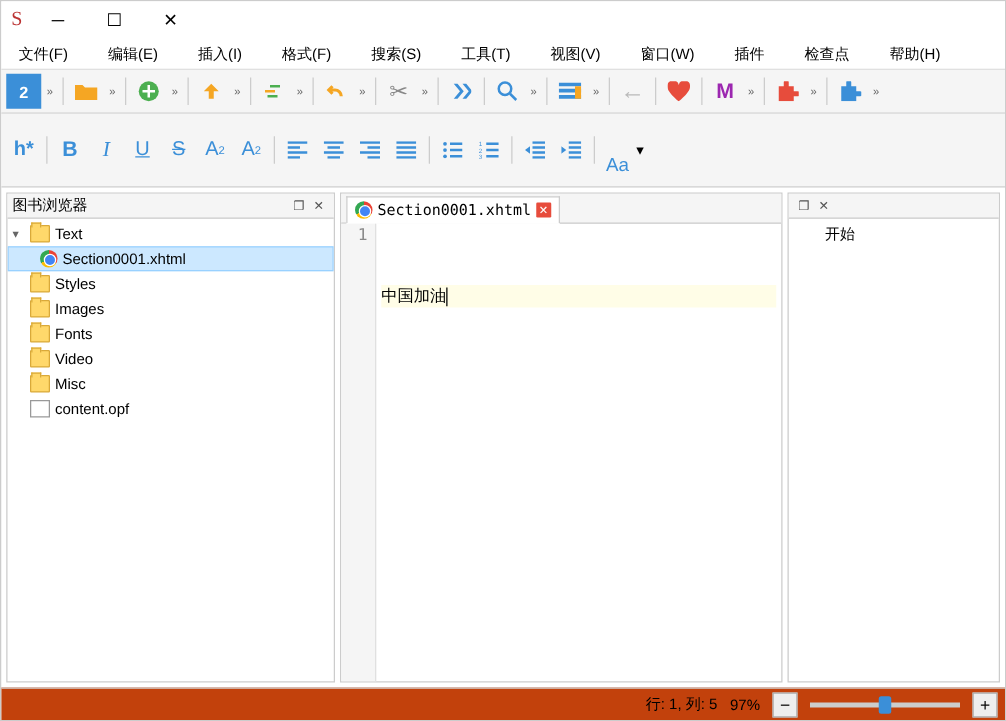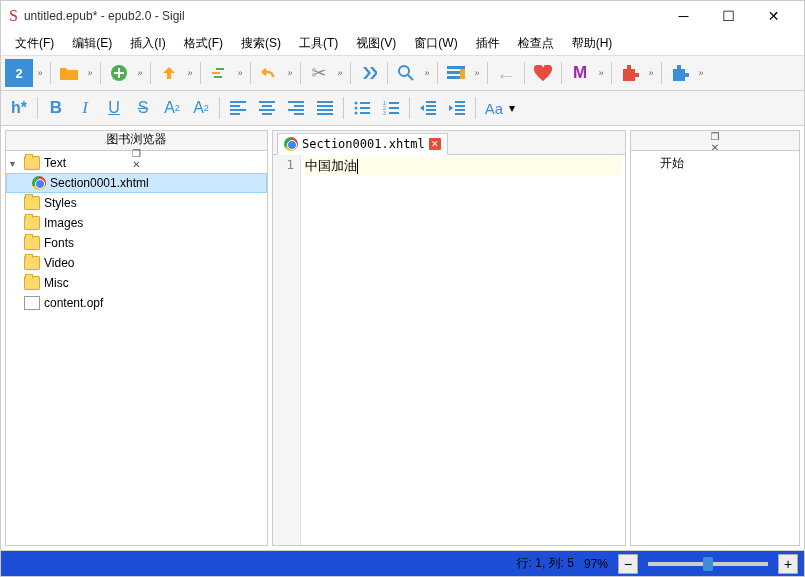--- a/index.html
+++ b/index.html
@@ -2,69 +2,68 @@
 <html><head>
 <meta charset="utf-8">
 <style>
 * { box-sizing: border-box; margin: 0; padding: 0; }
 body { font-family: "Microsoft YaHei", "Segoe UI", sans-serif; font-size: 12px; background: #fff; width: 805px; height: 577px; overflow: hidden; border: 1px solid #ccc; display: flex; flex-direction: column; }
 .titlebar { height: 30px; display: flex; align-items: center; padding: 0 8px; background: #fff; }
 .titlebar .app-icon { color: #b33; font-size: 16px; font-family: serif; margin-right: 6px; }
 .titlebar .title { flex: 1; font-size: 12px; color: #333; }
 .titlebar .win-btns { display: flex; gap: 0; }
 .titlebar .win-btn { width: 45px; height: 28px; display: flex; align-items: center; justify-content: center; font-size: 14px; cursor: default; }
-.menubar { height: 24px; display: flex; align-items: center; padding: 0 6px; gap: 2px; background: #fff; }
+.menubar { height: 24px; display: flex; align-items: center; padding: 0 6px; gap: 16px; background: #fff; }
 .menubar .menu-item { padding: 3px 8px; font-size: 12px; cursor: default; }
 .toolbar { background: #f5f5f5; border-top: 1px solid #e0e0e0; border-bottom: 1px solid #d0d0d0; padding: 3px 4px; display: flex; align-items: center; flex-wrap: wrap; gap: 1px; }
 .toolbar .btn { width: 28px; height: 28px; display: flex; align-items: center; justify-content: center; border: 1px solid transparent; cursor: default; font-size: 16px; }
 .toolbar .sep { width: 1px; height: 22px; background: #ccc; margin: 0 3px; }
 .toolbar .chev { font-size: 9px; color: #666; width: 12px; text-align: center; }
 .toolbar2 { background: #f5f5f5; border-bottom: 1px solid #d0d0d0; padding: 3px 4px; display: flex; align-items: center; gap: 1px; }
 .toolbar2 .btn { width: 28px; height: 28px; display: flex; align-items: center; justify-content: center; cursor: default; font-size: 16px; }
 .toolbar2 .sep { width: 1px; height: 22px; background: #ccc; margin: 0 3px; }
 .main { flex: 1; display: flex; min-height: 0; }
 .panel { display: flex; flex-direction: column; border: 1px solid #ccc; margin: 4px; background: #fff; }
 .panel-left { width: 263px; }
 .panel-center { flex: 1; margin-left: 0; margin-right: 0; }
 .panel-right { width: 170px; }
-.panel-header { height: 20px; background: #f5f5f5; border-bottom: 1px solid #ccc; display: flex; align-items: center; padding: 0 4px; font-size: 12px; flex-direction: column; }
+.panel-header { height: 20px; background: #f5f5f5; border-bottom: 1px solid #ccc; display: flex; align-items: center; padding: 0 4px; font-size: 12px; }
 .panel-header .title { flex: 1; }
 .panel-header .hbtn { width: 16px; height: 16px; display: flex; align-items: center; justify-content: center; font-size: 10px; cursor: default; color: #555; }
 .tree { flex: 1; overflow: auto; padding: 2px 0; font-size: 12px; }
 .tree-item { display: flex; align-items: center; height: 20px; padding: 0 4px; cursor: default; gap: 4px; }
 .tree-item.child { padding-left: 26px; }
 .tree-item.selected { background: #cce8ff; border: 1px solid #99d1ff; height: 20px; padding-left: 25px; }
 .tree-item .caret { width: 10px; font-size: 10px; color: #666; }
 .tree-item .icon { width: 16px; height: 14px; display: inline-block; }
 .folder-icon { background: #ffd86b; border: 1px solid #d9a93a; border-radius: 1px; position: relative; }
 .folder-icon::before { content: ""; position: absolute; top: -3px; left: 0; width: 6px; height: 3px; background: #ffd86b; border: 1px solid #d9a93a; border-bottom: none; }
 .file-icon { background: #fff; border: 1px solid #999; }
 .chrome-icon { display: inline-block; width: 14px; height: 14px; border-radius: 50%; background: conic-gradient(#ea4335 0 120deg, #fbbc05 120deg 240deg, #34a853 240deg 360deg); position: relative; }
 .chrome-icon::after { content: ""; position: absolute; top: 3px; left: 3px; width: 8px; height: 8px; border-radius: 50%; background: #4285f4; border: 1px solid #fff; }
 .tabbar { height: 24px; border-bottom: 1px solid #ccc; display: flex; align-items: end; padding: 0 4px; background: #f5f5f5; }
 .tab { height: 22px; border: 1px solid #ccc; border-bottom: 1px solid #fff; background: #fff; padding: 0 6px; display: flex; align-items: center; gap: 4px; font-size: 12px; margin-bottom: -1px; }
 .tab .close { width: 12px; height: 12px; background: #e74c3c; color: #fff; font-size: 9px; display: flex; align-items: center; justify-content: center; border-radius: 1px; cursor: default; }
 .editor { flex: 1; display: flex; font-family: "Consolas", monospace; font-size: 13px; }
 .gutter { width: 28px; background: #f5f5f5; text-align: right; padding: 2px 6px 0 0; color: #888; border-right: 1px solid #e0e0e0; }
-.code { flex: 1; padding: 2px 4px; position: relative; }
+.code { flex: 1; padding: 2px 4px; position: relative; margin-top: 47px; }
 .code .line { background: #fffde7; min-height: 18px; }
 .code .cursor { display: inline-block; width: 1px; height: 15px; background: #000; vertical-align: middle; }
 .toc { flex: 1; padding: 4px 8px; font-size: 12px; margin-left: 21px; }
-.statusbar { height: 26px; background: #1d4ed8; border-top: 1px solid #d0d0d0; display: flex; align-items: center; justify-content: flex-end; padding: 0 6px; gap: 10px; font-size: 12px; }
+.statusbar { height: 26px; background: #c2410c; border-top: 1px solid #d0d0d0; display: flex; align-items: center; justify-content: flex-end; padding: 0 6px; gap: 10px; font-size: 12px; }
 .statusbar .zoom-btn { width: 20px; height: 20px; border: 1px solid #aaa; background: #eee; display: flex; align-items: center; justify-content: center; cursor: default; font-size: 14px; }
 .statusbar .slider { width: 120px; height: 4px; background: #ccc; position: relative; }
 .statusbar .slider .thumb { position: absolute; left: 50%; top: -5px; width: 10px; height: 14px; background: #3b8fd8; border-radius: 2px; transform: translateX(-50%); }
 svg { display: block; }
 </style>
 </head>
 <body>
 
 <div class="titlebar">
   <span class="app-icon">S</span>
-  <span class="title">untitled.epub* - epub2.0 - Sigil</span>
   <div class="win-btns">
     <div class="win-btn">─</div>
     <div class="win-btn">☐</div>
     <div class="win-btn">✕</div>
   </div>
 </div>
 
 <div class="menubar">
   <div class="menu-item">文件(F)</div>
   <div class="menu-item">编辑(E)</div>
@@ -228,21 +227,21 @@
         <path fill="#3b8fd8" d="M4 4L0 7l4 3z"></path>
       </svg>
     </div>
   <div class="btn">
       <svg width="16" height="14" viewBox="0 0 16 14">
         <path stroke="#3b8fd8" stroke-width="2" d="M6 1h10M6 5h10M6 9h10M6 13h10"></path>
         <path fill="#3b8fd8" d="M0 4l4 3-4 3z"></path>
       </svg>
     </div>
   <div class="sep"></div>
-  <div class="btn" style="color:#3b8fd8;font-size:15px;">Aa</div>
+  <div class="btn" style="color:#3b8fd8;font-size:15px;margin-top:24px;">Aa</div>
   <span class="chev">▾</span>
 </div>
 
 <div class="main">
   <div class="panel panel-left">
     <div class="panel-header">
       <span class="title">图书浏览器</span>
       <span class="hbtn">❐</span>
       <span class="hbtn">✕</span>
     </div>

